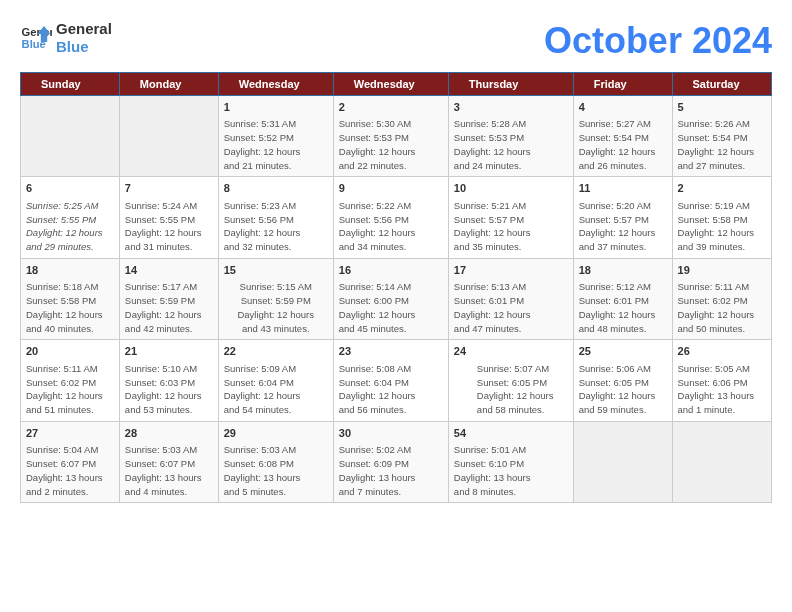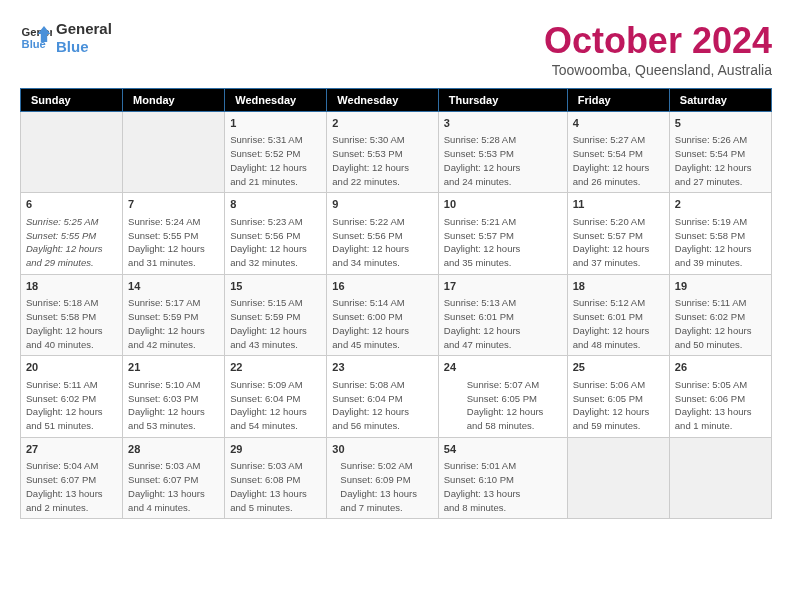--- a/index.html
+++ b/index.html
@@ -24,36 +24,36 @@
     .logo-icon {
       width: 32px;
       height: 32px;
     }
     .title-block {
       text-align: right;
     }
     .month-title {
       font-size: 36px;
       font-weight: bold;
-      color: #be185d;
+      color: #3b82f6;
     }
     .location-title {
       font-size: 14px;
       color: #555;
     }
     table {
       width: 100%;
       border-collapse: collapse;
       font-size: 10px;
     }
     thead tr th {
-      background-color: #000000;
+      background-color: #7f1d1d;
       color: #fff;
       text-align: left;
-      padding: 5px 10px;
+      padding: 5px 20px;
       font-size: 11px;
       font-weight: bold;
       border: 1px solid #2e6da4;
     }
     tbody tr {
       vertical-align: top;
     }
     tbody tr td {
       border: 1px solid #ccc;
       padding: 4px 5px;
@@ -92,21 +92,20 @@
       <text x="2" y="32" font-size="14" font-weight="bold" fill="#4a90d9">Blue</text>
       <polygon points="30,5 38,15 34,15 34,25 26,25 26,15 22,15" fill="#4a90d9"></polygon>
     </svg>
     <div>
       <div style="font-weight:bold;font-size:15px;color:#333;line-height:1.2;">General</div>
       <div style="font-weight:bold;font-size:15px;color:#4a90d9;line-height:1.2;">Blue</div>
     </div>
   </div>
   <div class="title-block">
     <div class="month-title">October 2024</div>
-    <div class="location-title">Toowoomba, Queensland, Australia</div>
   </div>
 </div>
 
 <table>
   <thead>
     <tr>
     <th>Sunday</th>
         <th>Monday</th>
         <th>Wednesday</th>
         <th>Wednesday</th>
@@ -216,21 +215,21 @@
         </td>
         <td>
           <span class="day-num">14</span>
           <div class="day-info" style="white-space: pre-line;">Sunrise: 5:17 AM
 Sunset: 5:59 PM
 Daylight: 12 hours
 and 42 minutes.</div>
         </td>
         <td>
           <span class="day-num">15</span>
-          <div class="day-info" style="white-space: pre-line;">Sunrise: 5:15 AM
+          <div class="day-info" style="white-space: pre-line; text-align: center;">Sunrise: 5:15 AM
 Sunset: 5:59 PM
 Daylight: 12 hours
 and 43 minutes.</div>
         </td>
         <td>
           <span class="day-num">16</span>
           <div class="day-info" style="white-space: pre-line;">Sunrise: 5:14 AM
 Sunset: 6:00 PM
 Daylight: 12 hours
 and 45 minutes.</div>
@@ -325,21 +324,21 @@
         </td>
         <td>
           <span class="day-num">29</span>
           <div class="day-info" style="white-space: pre-line;">Sunrise: 5:03 AM
 Sunset: 6:08 PM
 Daylight: 13 hours
 and 5 minutes.</div>
         </td>
         <td>
           <span class="day-num">30</span>
-          <div class="day-info" style="white-space: pre-line; margin-left: 8px;">Sunrise: 5:02 AM
+          <div class="day-info" style="white-space: pre-line;">Sunrise: 5:02 AM
 Sunset: 6:09 PM
 Daylight: 13 hours
 and 7 minutes.</div>
         </td>
         <td>
           <span class="day-num">54</span>
           <div class="day-info" style="white-space: pre-line;">Sunrise: 5:01 AM
 Sunset: 6:10 PM
 Daylight: 13 hours
 and 8 minutes.</div>

